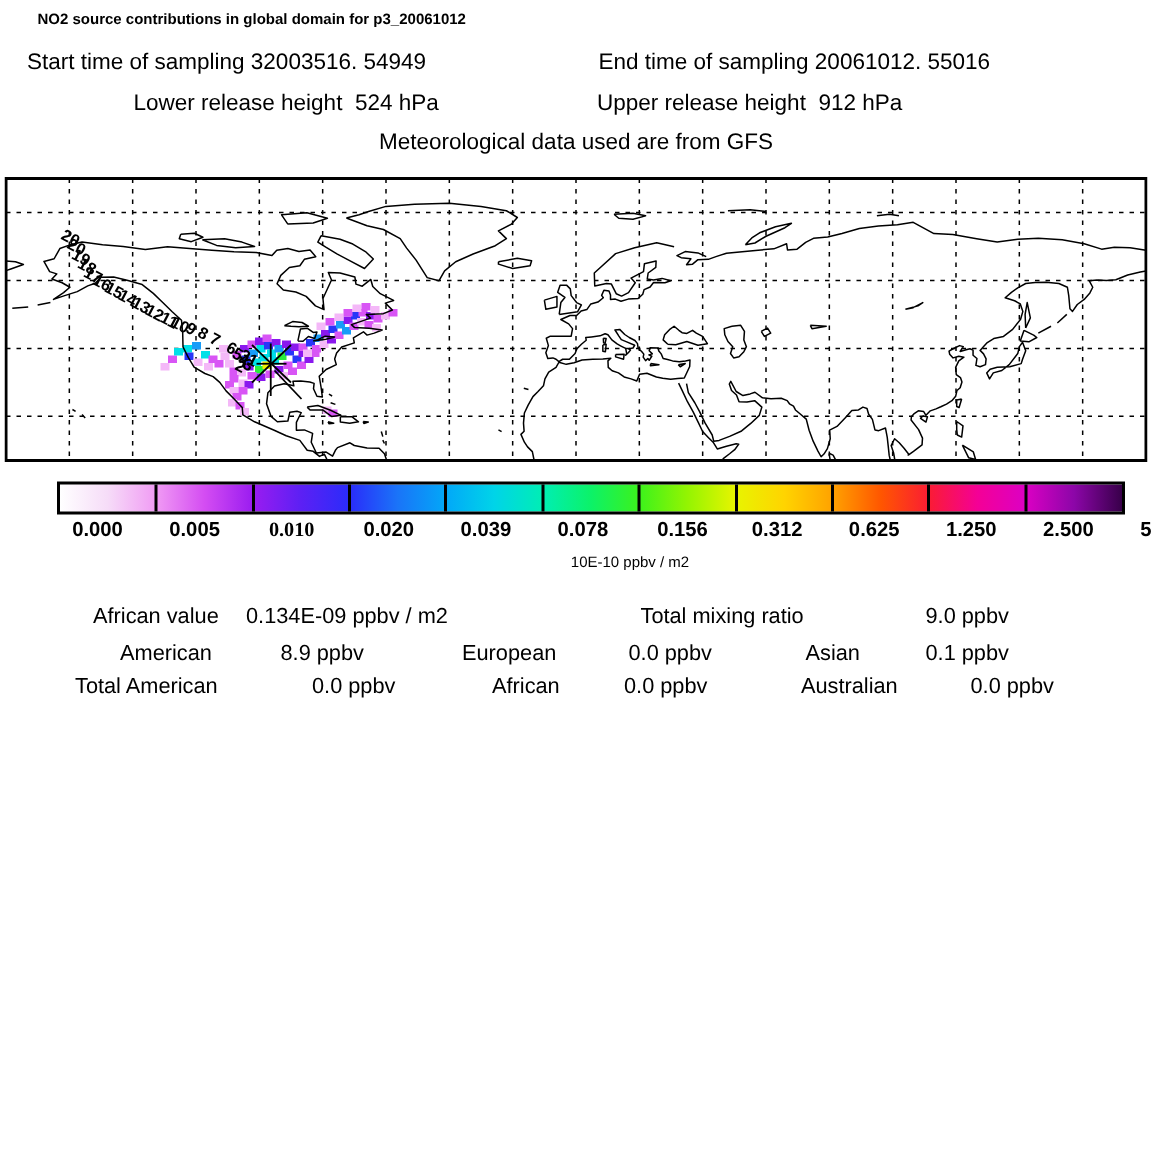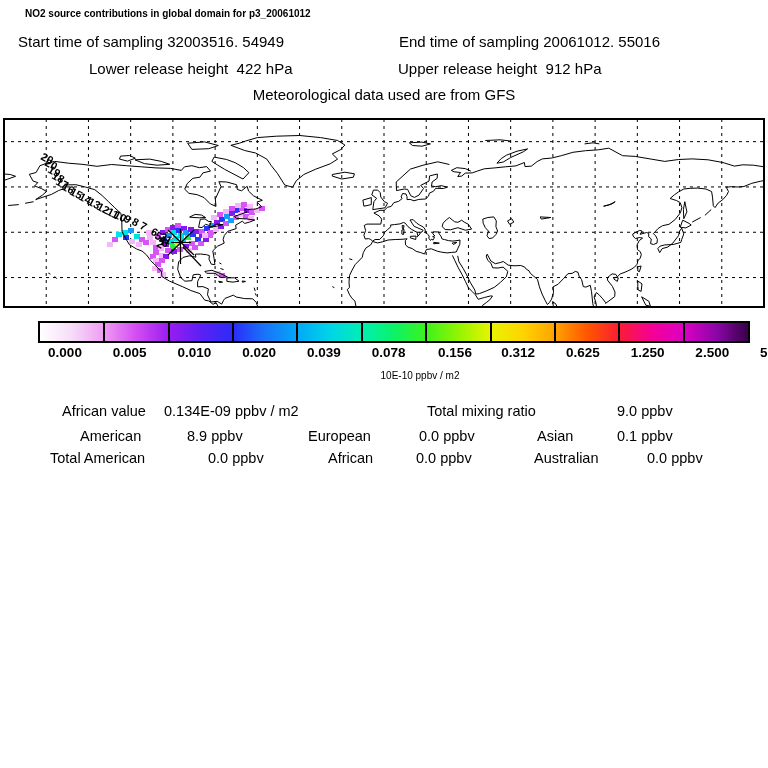--- a/index.html
+++ b/index.html
@@ -18,21 +18,21 @@
             font-weight:bold;font-size:13.5px;white-space:pre;margin-left:42px;}
   .unit{font-size:10px;top:370px;padding-left:36px;}
   .traj{font-weight:bold;}
 </style>
 </head>
 <body>
 
 <div class="abs title" style="left:25px;top:8px">NO2 source contributions in global domain for p3_20061012</div>
 <div class="abs hline" style="left:18px;top:34px">Start time of sampling 32003516. 54949</div>
 <div class="abs hline" style="left:399px;top:34px">End time of sampling 20061012. 55016</div>
-<div class="abs hline" style="left:89px;top:61px">Lower release height  422 hPa</div>
+<div class="abs hline" style="left:89px;top:61px">Lower release height  524 hPa</div>
 <div class="abs hline" style="left:398px;top:61px">Upper release height  912 hPa</div>
 <div class="abs hline centered" style="top:87px">Meteorological data used are from GFS</div>
 
 <svg id="map-svg" width="762" height="190" viewBox="0 0 762 190">
   <g id="g-grid">
       <line x1="43.22222222222222" y1="1" x2="43.22222222222222" y2="189" stroke="#000" stroke-width="1" stroke-dasharray="3 4"></line>
       <line x1="85.44444444444444" y1="1" x2="85.44444444444444" y2="189" stroke="#000" stroke-width="1" stroke-dasharray="3 4"></line>
       <line x1="127.66666666666666" y1="1" x2="127.66666666666666" y2="189" stroke="#000" stroke-width="1" stroke-dasharray="3 4"></line>
       <line x1="169.88888888888889" y1="1" x2="169.88888888888889" y2="189" stroke="#000" stroke-width="1" stroke-dasharray="3 4"></line>
       <line x1="212.11111111111111" y1="1" x2="212.11111111111111" y2="189" stroke="#000" stroke-width="1" stroke-dasharray="3 4"></line>
@@ -247,21 +247,21 @@
     <div class="cb-sep" style="left: calc(45.455% - 1px);"></div>
     <div class="cb-sep" style="left: calc(54.545% - 1px);"></div>
     <div class="cb-sep" style="left: calc(63.636% - 1px);"></div>
     <div class="cb-sep" style="left: calc(72.727% - 1px);"></div>
     <div class="cb-sep" style="left: calc(81.818% - 1px);"></div>
     <div class="cb-sep" style="left: calc(90.909% - 1px);"></div>
   </div>
 <div id="cb-labels">
     <span class="cb-label" style="left: 23px;">0.000</span>
     <span class="cb-label" style="left: 87.7273px;">0.005</span>
-    <span class="cb-label" style="left: 152.455px;">0.010</span>
+    <span class="cb-label" style="left: 152.455px; font-family: Liberation Serif, serif;">0.010</span>
     <span class="cb-label" style="left: 217.182px;">0.020</span>
     <span class="cb-label" style="left: 281.909px;">0.039</span>
     <span class="cb-label" style="left: 346.636px; text-align: right;">0.078</span>
     <span class="cb-label" style="left: 413px;">0.156</span>
     <span class="cb-label" style="left: 476.091px;">0.312</span>
     <span class="cb-label" style="left: 540.818px;">0.625</span>
     <span class="cb-label" style="left: 605.545px;">1.250</span>
     <span class="cb-label" style="left: 670.273px;">2.500</span>
     <span class="cb-label" style="left: 735px;">5.000</span>
   </div>

